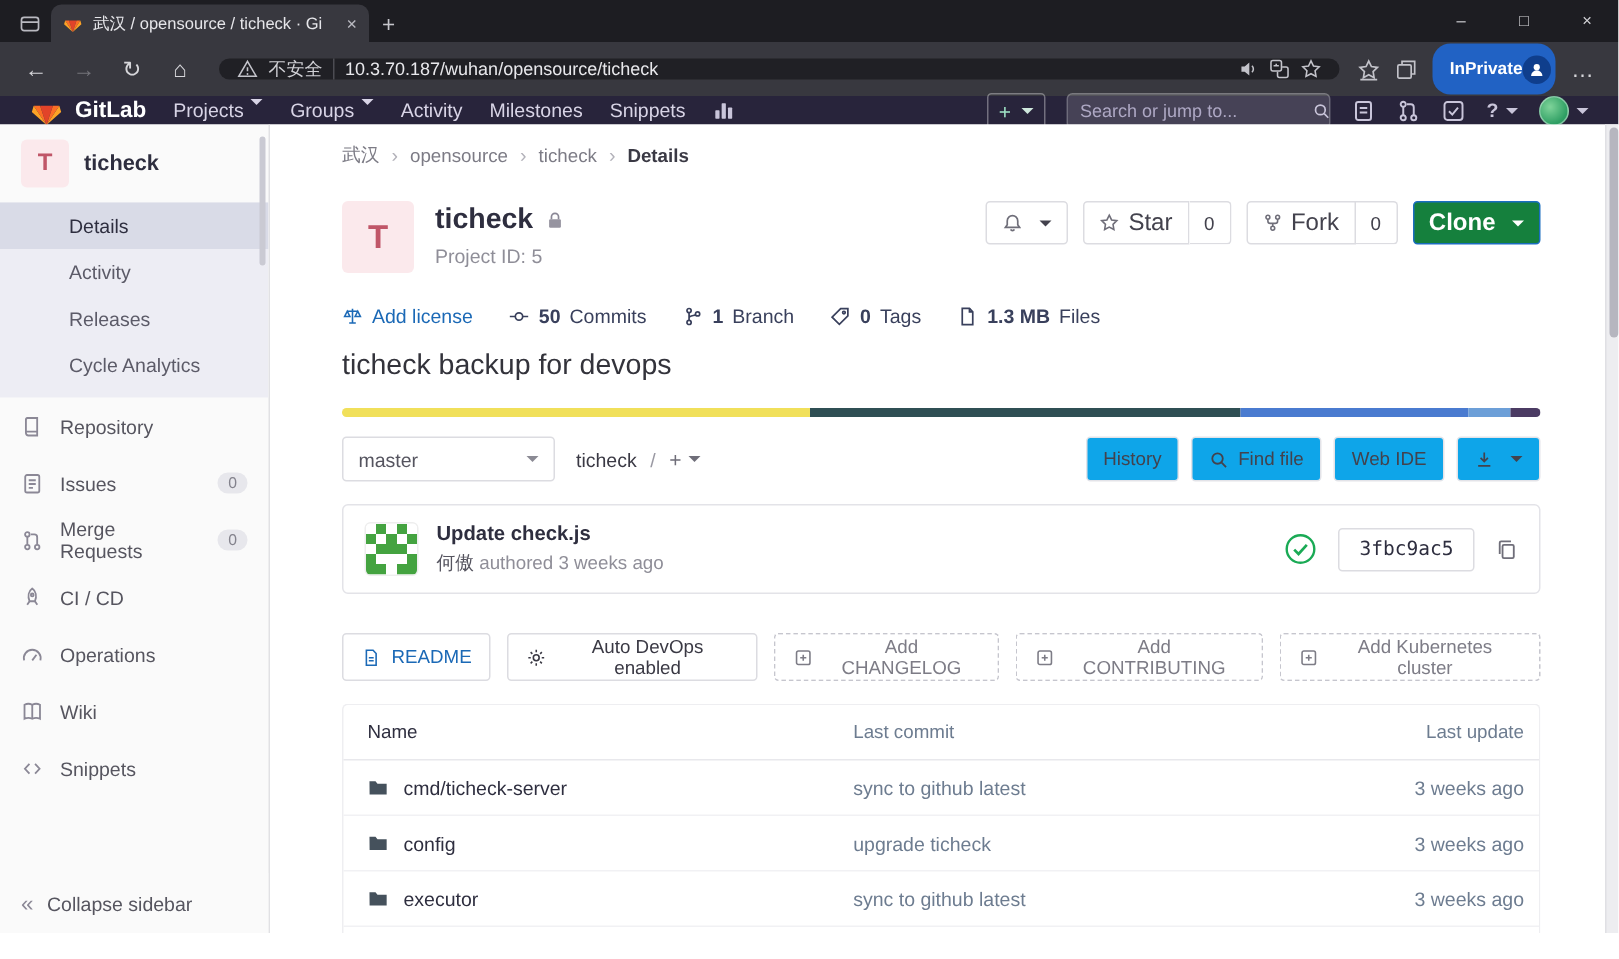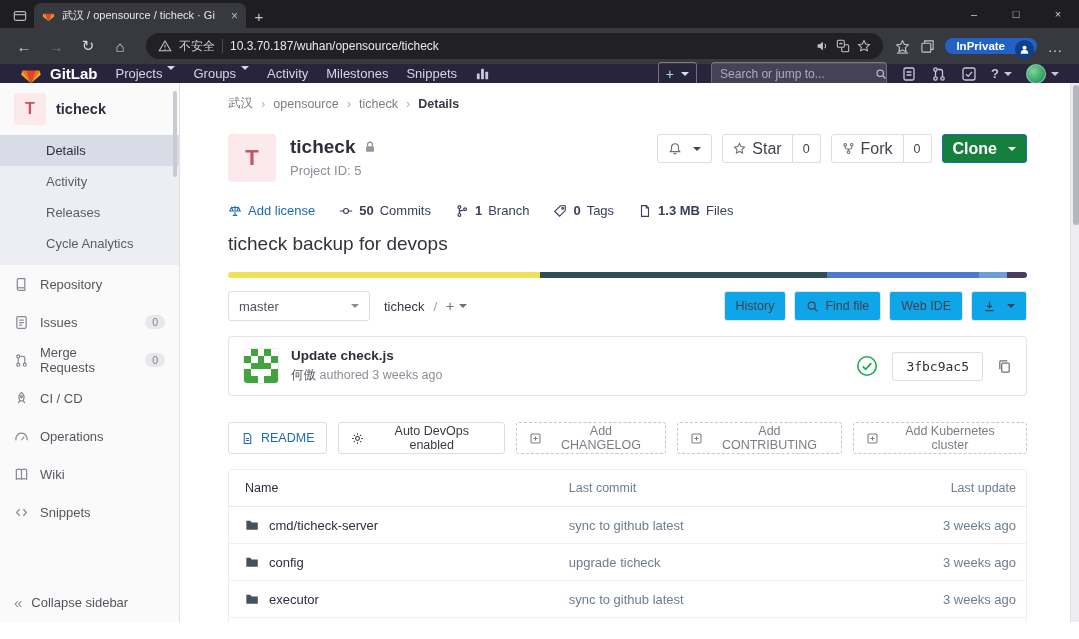--- a/index.html
+++ b/index.html
@@ -15,25 +15,25 @@
   .tab{display:flex;align-items:center;gap:7px;background:#38383f;height:25px;border-radius:7px 7px 0 0;padding:0 8px;width:212px;font-size:11px;color:#e6e6ea}
   .tab-title{flex:1;white-space:nowrap;overflow:hidden;text-overflow:ellipsis}
   .tab-close{color:#b9b9c0;font-size:12px;line-height:1}
   .newtab{width:26px;height:24px;display:flex;align-items:center;justify-content:center;font-size:15px;color:#c6c6cc}
   .win-controls{margin-left:auto;display:flex;height:28px}
   .win-controls span{width:42px;display:flex;align-items:center;justify-content:center;font-size:11px;color:#d2d2d6}
 
   .toolbar{height:36px;background:#38383f;display:flex;align-items:center;padding:0 10px;gap:4px}
   .nav-glyph{width:28px;height:28px;display:flex;align-items:center;justify-content:center;font-size:15px;color:#d6d6da;border-radius:4px}
   .nav-glyph.disabled{color:#73737a}
-  .addressbar{flex:1;display:flex;align-items:center;height:26px;background:#202025;border-radius:13px;padding:0 12px;gap:7px;color:#cfcfd4;font-size:12px;margin:0 8px}
+  .addressbar{flex:1;display:flex;align-items:center;height:14px;background:#202025;border-radius:13px;padding:0 12px;gap:7px;color:#cfcfd4;font-size:12px;margin:0 8px}
   .addr-sep{width:1px;height:14px;background:#4c4c53}
   .addr-url{color:#e8e8ec;flex:1;white-space:nowrap;overflow:hidden}
   .bar-ic{color:#c3c3ca}
-  .inprivate{display:flex;align-items:flex-start;gap:10px;background:#2162c4;border-radius:12px;height:16px;padding:2px 3px 2px 11px;color:#fff;font-size:11.5px;font-weight:700}
+  .inprivate{display:flex;align-items:center;gap:0;background:#2162c4;border-radius:12px;height:34px;padding:2px 3px 2px 11px;color:#fff;font-size:11.5px;font-weight:700}
   .ip-avatar{width:19px;height:19px;border-radius:50%;background:#0f3e8c;display:flex;align-items:center;justify-content:center}
 
   
   .glnav{height:19px;background:#28243b;display:flex;align-items:center;padding:0 20px;color:#d8d4e6}
   .gl-brand{display:flex;align-items:center;gap:8px;margin-right:18px}
   .gl-brand b{color:#fff;font-size:15px}
   .gl-menu{display:flex;align-items:center;gap:18px;font-size:13px}
   .gl-menu .mi{display:flex;align-items:flex-start;color:#d8d4e6}
   .gl-right{margin-left:auto;display:flex;align-items:center;gap:14px}
   .gl-plus{border:1px solid rgba(255,255,255,.35);border-radius:3px;height:24px;display:flex;align-items:center;padding:0 7px;gap:2px;color:#cfe8dd}

